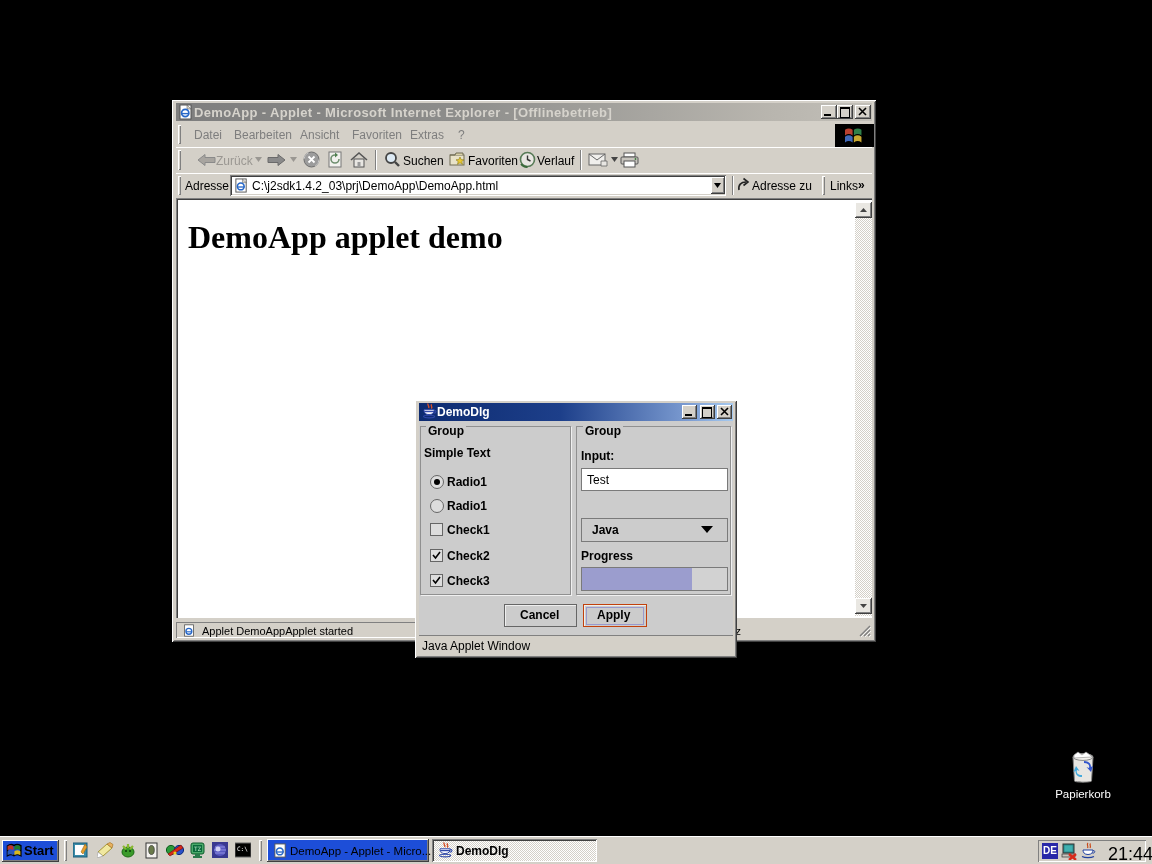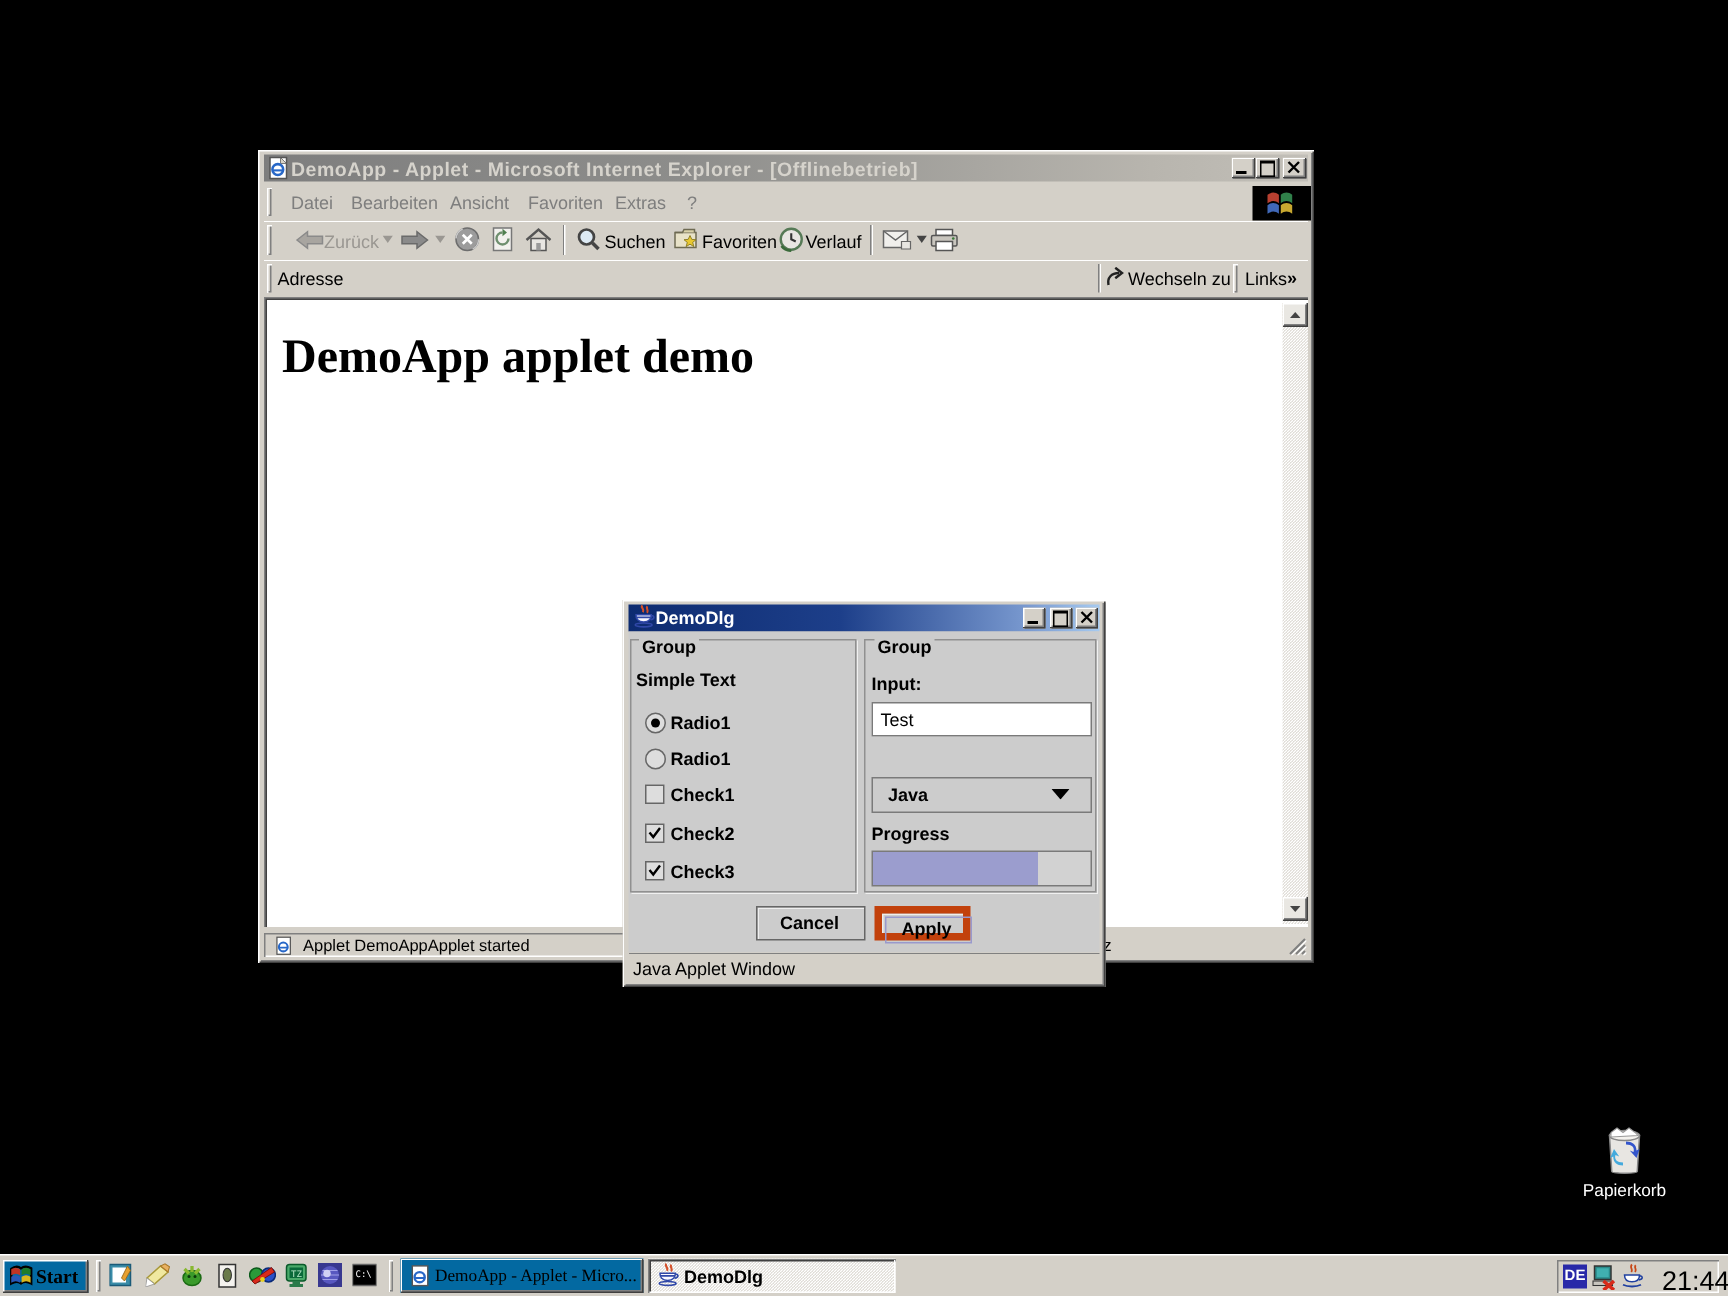--- a/index.html
+++ b/index.html
@@ -1,23 +1,23 @@
 <!DOCTYPE html>
 <html><head><meta charset="utf-8">
 <style>
 html,body{margin:0;padding:0;}
 body{width:1152px;height:864px;background:#000;position:relative;overflow:hidden;
      font-family:"Liberation Sans",sans-serif;}
 .abs{position:absolute;} .f12{font-size:12px;} .b{font-weight:bold;}
 .raisedwin{background:#D4D0C8;
   box-shadow:inset 1px 1px 0 #fff, inset -1px -1px 0 #404040,
              inset 2px 2px 0 #d4d0c8, inset -2px -2px 0 #808080;}
-.btn3d{background:#0369a1;
+.btn3d{background:#1d4ed8;
   box-shadow:inset -1px -1px 0 #404040, inset 1px 1px 0 #fff,
-             inset -2px -2px 0 #808080;font-family:Liberation Serif, serif;}
+             inset -2px -2px 0 #808080;}
 .sunk1{box-shadow:inset 1px 1px 0 #808080, inset -1px -1px 0 #fff;}
 .grip{width:3px;box-shadow:inset 1px 1px 0 #fff, inset -1px -1px 0 #808080;}
 .vsep{width:2px;box-shadow:inset 1px 0 0 #808080, inset -1px 0 0 #fff;}
 .checker{background-color:#fff;background-image:linear-gradient(45deg,#d4d0c8 25%,transparent 25%,transparent 75%,#d4d0c8 75%),linear-gradient(45deg,#d4d0c8 25%,transparent 25%,transparent 75%,#d4d0c8 75%);background-size:2px 2px;background-position:0 0,1px 1px;}
 .mbtn{background:#D4D0C8;box-shadow:inset -1px -1px 0 #404040, inset 1px 1px 0 #fff, inset -2px -2px 0 #808080;}
 </style></head>
 <body>
 
 <div id="ie" class="abs raisedwin" style="left:172px;top:100px;width:704px;height:542px;">
 
@@ -133,26 +133,41 @@
       <rect x="4" y="1" width="11" height="4" fill="#fff" stroke="#555"></rect>
       <rect x="1" y="5" width="17" height="7" rx="1" fill="#c8c5be" stroke="#555"></rect>
       <rect x="4" y="9" width="11" height="6" fill="#fff" stroke="#555"></rect>
       <circle cx="15.5" cy="7" r="0.9" fill="#3a7a3a"></circle>
     </svg>
   </div>
 
   <div class="abs" style="left:4px;top:73px;width:696px;height:25px;box-shadow:inset 0 1px 0 #fff;text-align:center;">
     <div class="abs grip" style="left:2px;top:3px;height:19px;"></div>
     <span class="abs f12" style="left:9px;top:6px;color:#000;">Adresse</span>
+    <div class="abs" style="left:54px;top:2px;width:496px;height:21px;background:#fff;
+         box-shadow:inset 1px 1px 0 #808080, inset -1px -1px 0 #fff, inset 2px 2px 0 #404040, inset -2px -2px 0 #d4d0c8;">
+      <svg class="abs" style="left:4px;top:3px" width="15" height="15" viewBox="0 0 16 16">
+        <rect x="2" y="1" width="11" height="14" fill="#fff" stroke="#555" stroke-width="1"></rect>
+        <path d="M9 1 L13 5 L9 5 Z" fill="#d8d4c8" stroke="#555" stroke-width="0.5"></path>
+        <circle cx="7.2" cy="9" r="3.6" fill="none" stroke="#2868c8" stroke-width="1.7"></circle>
+        <path d="M3.6 9.6 L11.2 9.6" stroke="#2868c8" stroke-width="1.4"></path>
+      </svg>
+      <span class="abs f12" style="left:22px;top:4px;color:#000;white-space:nowrap;">C:\j2sdk1.4.2_03\prj\DemoApp\DemoApp.html</span>
+      <div class="abs mbtn" style="left:481px;top:2px;width:14px;height:17px;">
+        <svg class="abs" style="left:3px;top:6px" width="7" height="5" viewBox="0 0 7 5">
+            <path d="M0 0 L7 0 L3.5 5 Z" fill="#000"></path>
+          </svg>
+      </div>
+    </div>
     <div class="abs vsep" style="left:556px;top:3px;height:19px;"></div>
     <svg class="abs" style="left:561px;top:4px" width="15" height="16" viewBox="0 0 15 16">
       <path d="M2 13 C1 8 4 5 9 5" fill="none" stroke="#222" stroke-width="1.6"></path>
       <path d="M6.5 1.5 L11 5 L6.5 8.5" fill="none" stroke="#222" stroke-width="1.6"></path>
     </svg>
-    <span class="abs f12" style="left:576px;top:6px;color:#000;">Wechseln zu</span>
+    <span class="abs f12" style="left:576px;top:6px;color:#000;">Adresse zu</span>
     <div class="abs grip" style="left:646px;top:3px;height:19px;"></div>
     <span class="abs f12" style="left:654px;top:6px;color:#000;">Links</span>
     <span class="abs f12 b" style="left:682px;top:5px;color:#000;">»</span>
   </div>
 
   <div class="abs" style="left:4px;top:98px;width:696px;height:420px;background:#fff;
        box-shadow:inset 1px 1px 0 #808080, inset 2px 2px 0 #404040;">
 
     <span class="abs" style="left:12px;top:21px;font-family:'Liberation Serif',serif;font-weight:bold;font-size:32px;color:#000;white-space:nowrap;">DemoApp applet demo</span>
 
@@ -256,21 +271,21 @@
       </svg>
   </div>
   <span class="abs f12 b" style="left:166px;top:149px;color:#000;">Progress</span>
   <div class="abs" style="left:166px;top:167px;width:147px;height:24px;background:#d2d2d2;border:1px solid #7a7a7a;box-sizing:border-box;">
     <div class="abs" style="left:0;top:0;width:110px;height:22px;background:#9b9dce;"></div>
   </div>
 
   <div class="abs" style="left:89px;top:204px;width:73px;height:23px;background:#ccc;border:1px solid #666;box-sizing:border-box;box-shadow:inset 1px 1px 0 #eee;">
     <span class="abs f12 b" style="left:15px;top:3px;color:#000;">Cancel</span>
   </div>
-  <div class="abs" style="left:168px;top:204px;width:64px;height:23px;background:#ccc;border:5px solid #c2410c;box-sizing:border-box;box-shadow:inset 1px 1px 0 #eee;">
+  <div class="abs" style="left:168px;top:204px;width:64px;height:23px;background:#ccc;border:1px solid #c2410c;box-sizing:border-box;box-shadow:inset 1px 1px 0 #eee;">
     <div class="abs" style="left:2px;top:2px;width:56px;height:16px;border:1px solid #9999cc;"></div>
     <span class="abs f12 b" style="left:13px;top:3px;color:#000;">Apply</span>
   </div>
 
   <div class="abs" style="left:4px;top:235px;width:314px;height:19px;background:#d4d0c8;box-shadow:inset 0 1px 0 #808080;">
     <span class="abs f12" style="left:3px;top:4px;color:#000;">Java Applet Window</span>
   </div>
 </div>
 
 <svg class="abs" style="left:1070px;top:751px" width="26" height="33" viewBox="0 0 26 33">

